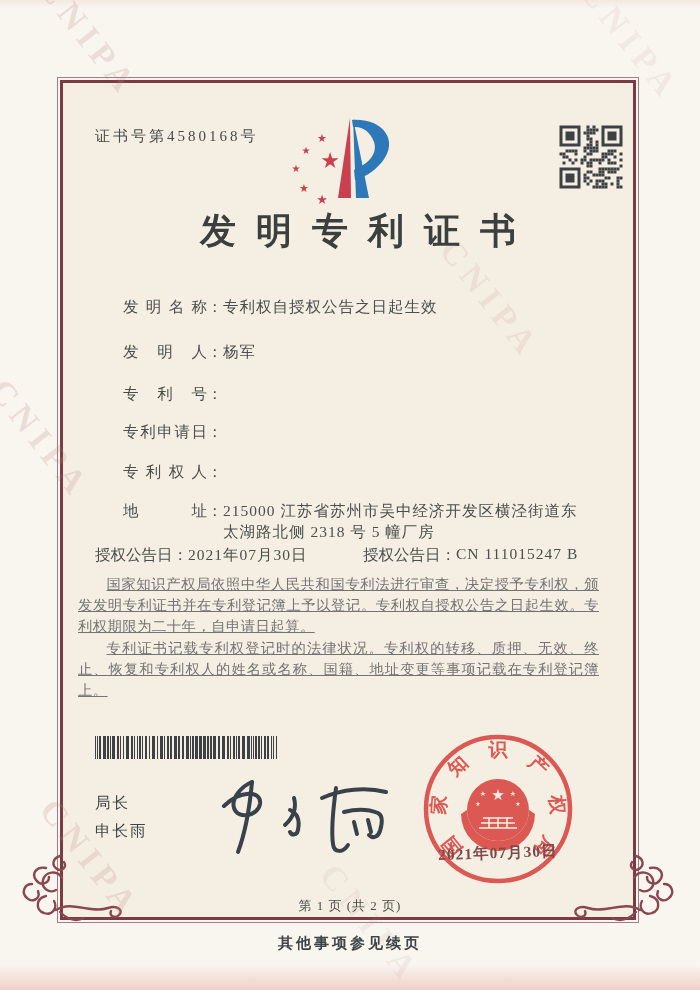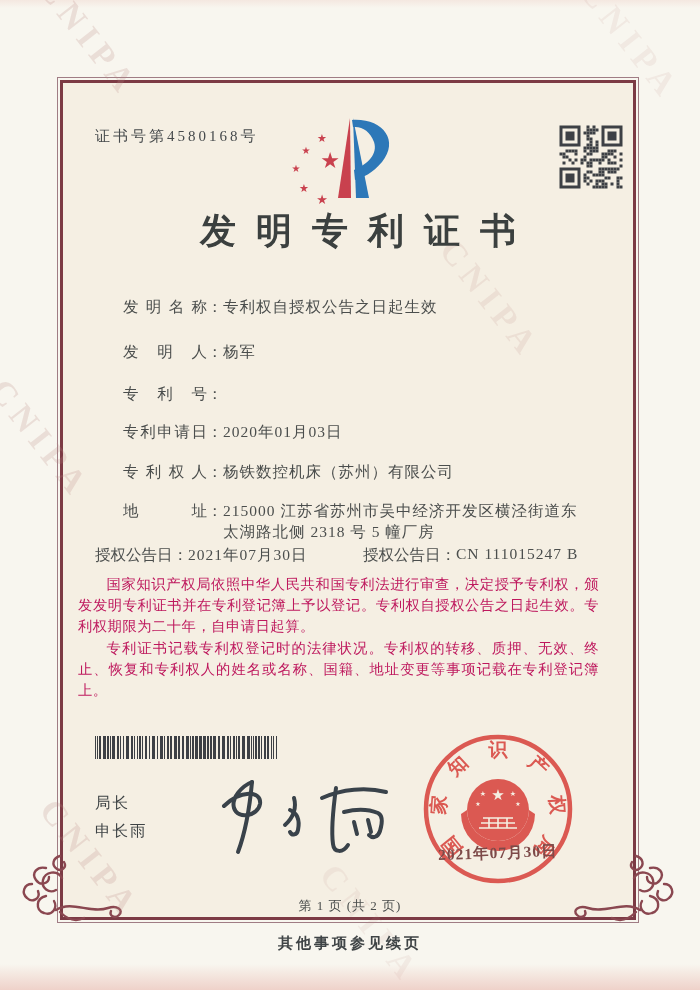--- a/index.html
+++ b/index.html
@@ -38,21 +38,21 @@
   .field{left:95px;width:470px;display:flex;font-size:15.5px;color:#4b4e4d;line-height:21px;margin-left:28px;}
   .flabel{
     display:inline-block;width:84px;flex:0 0 84px;
     text-align:justify;text-align-last:justify;
   }
   .fcolon{flex:0 0 16px;}
   .fvalue{flex:1;letter-spacing:1px;}
   .grant-pair{display:flex;font-size:15.5px;color:#4b4e4d;}
   
   .paras{left:78px;top:574px;width:521px;font-size:14.3px;line-height:21px;
-    color:#be185d;text-align:justify;}
+    color:#737373;text-align:justify;text-decoration:underline;}
   .paras p{margin:0 0 1px 0;text-indent:2em;letter-spacing:0.5px;}
   
   .barcode{left:95px;top:736px;height:23px;display:flex;align-items:stretch;}
   .barcode .bar{background:#3d4045;}
   .barcode .sp{background:transparent;}
   .qr{left:558px;top:124px;}
   
   .sig-title{left:95px;top:793px;font-size:15.5px;color:#3e4345;letter-spacing:2px;}
   .sig-name{left:95px;top:821px;font-size:15.5px;color:#3e4345;letter-spacing:2px;}
   
@@ -259,26 +259,24 @@
     <span class="fcolon">：</span>
     <span class="fvalue">杨军</span>
 </div>
 <div class="abs field" style="top:383px;">
   <span class="flabel">专利号</span>
     <span class="fcolon">：</span>
 </div>
 <div class="abs field" style="top:421px;">
   <span class="flabel">专利申请日</span>
     <span class="fcolon">：</span>
-    <span class="fvalue">2020年01月03日</span>
 </div>
 <div class="abs field" style="top:461px;">
   <span class="flabel">专利权人</span>
     <span class="fcolon">：</span>
-    <span class="fvalue">杨铁数控机床（苏州）有限公司</span>
 </div>
 <div class="abs field" style="top:500px;width:455px;">
   <span class="flabel">地址</span>
     <span class="fcolon">：</span>
     <span class="fvalue">215000 江苏省苏州市吴中经济开发区横泾街道东太湖路北侧 2318 号 5 幢厂房</span>
 </div>
 
 <div class="abs" style="left:95px;top:545px;">
   <div class="grant-pair">
     <span>授权公告日</span>

